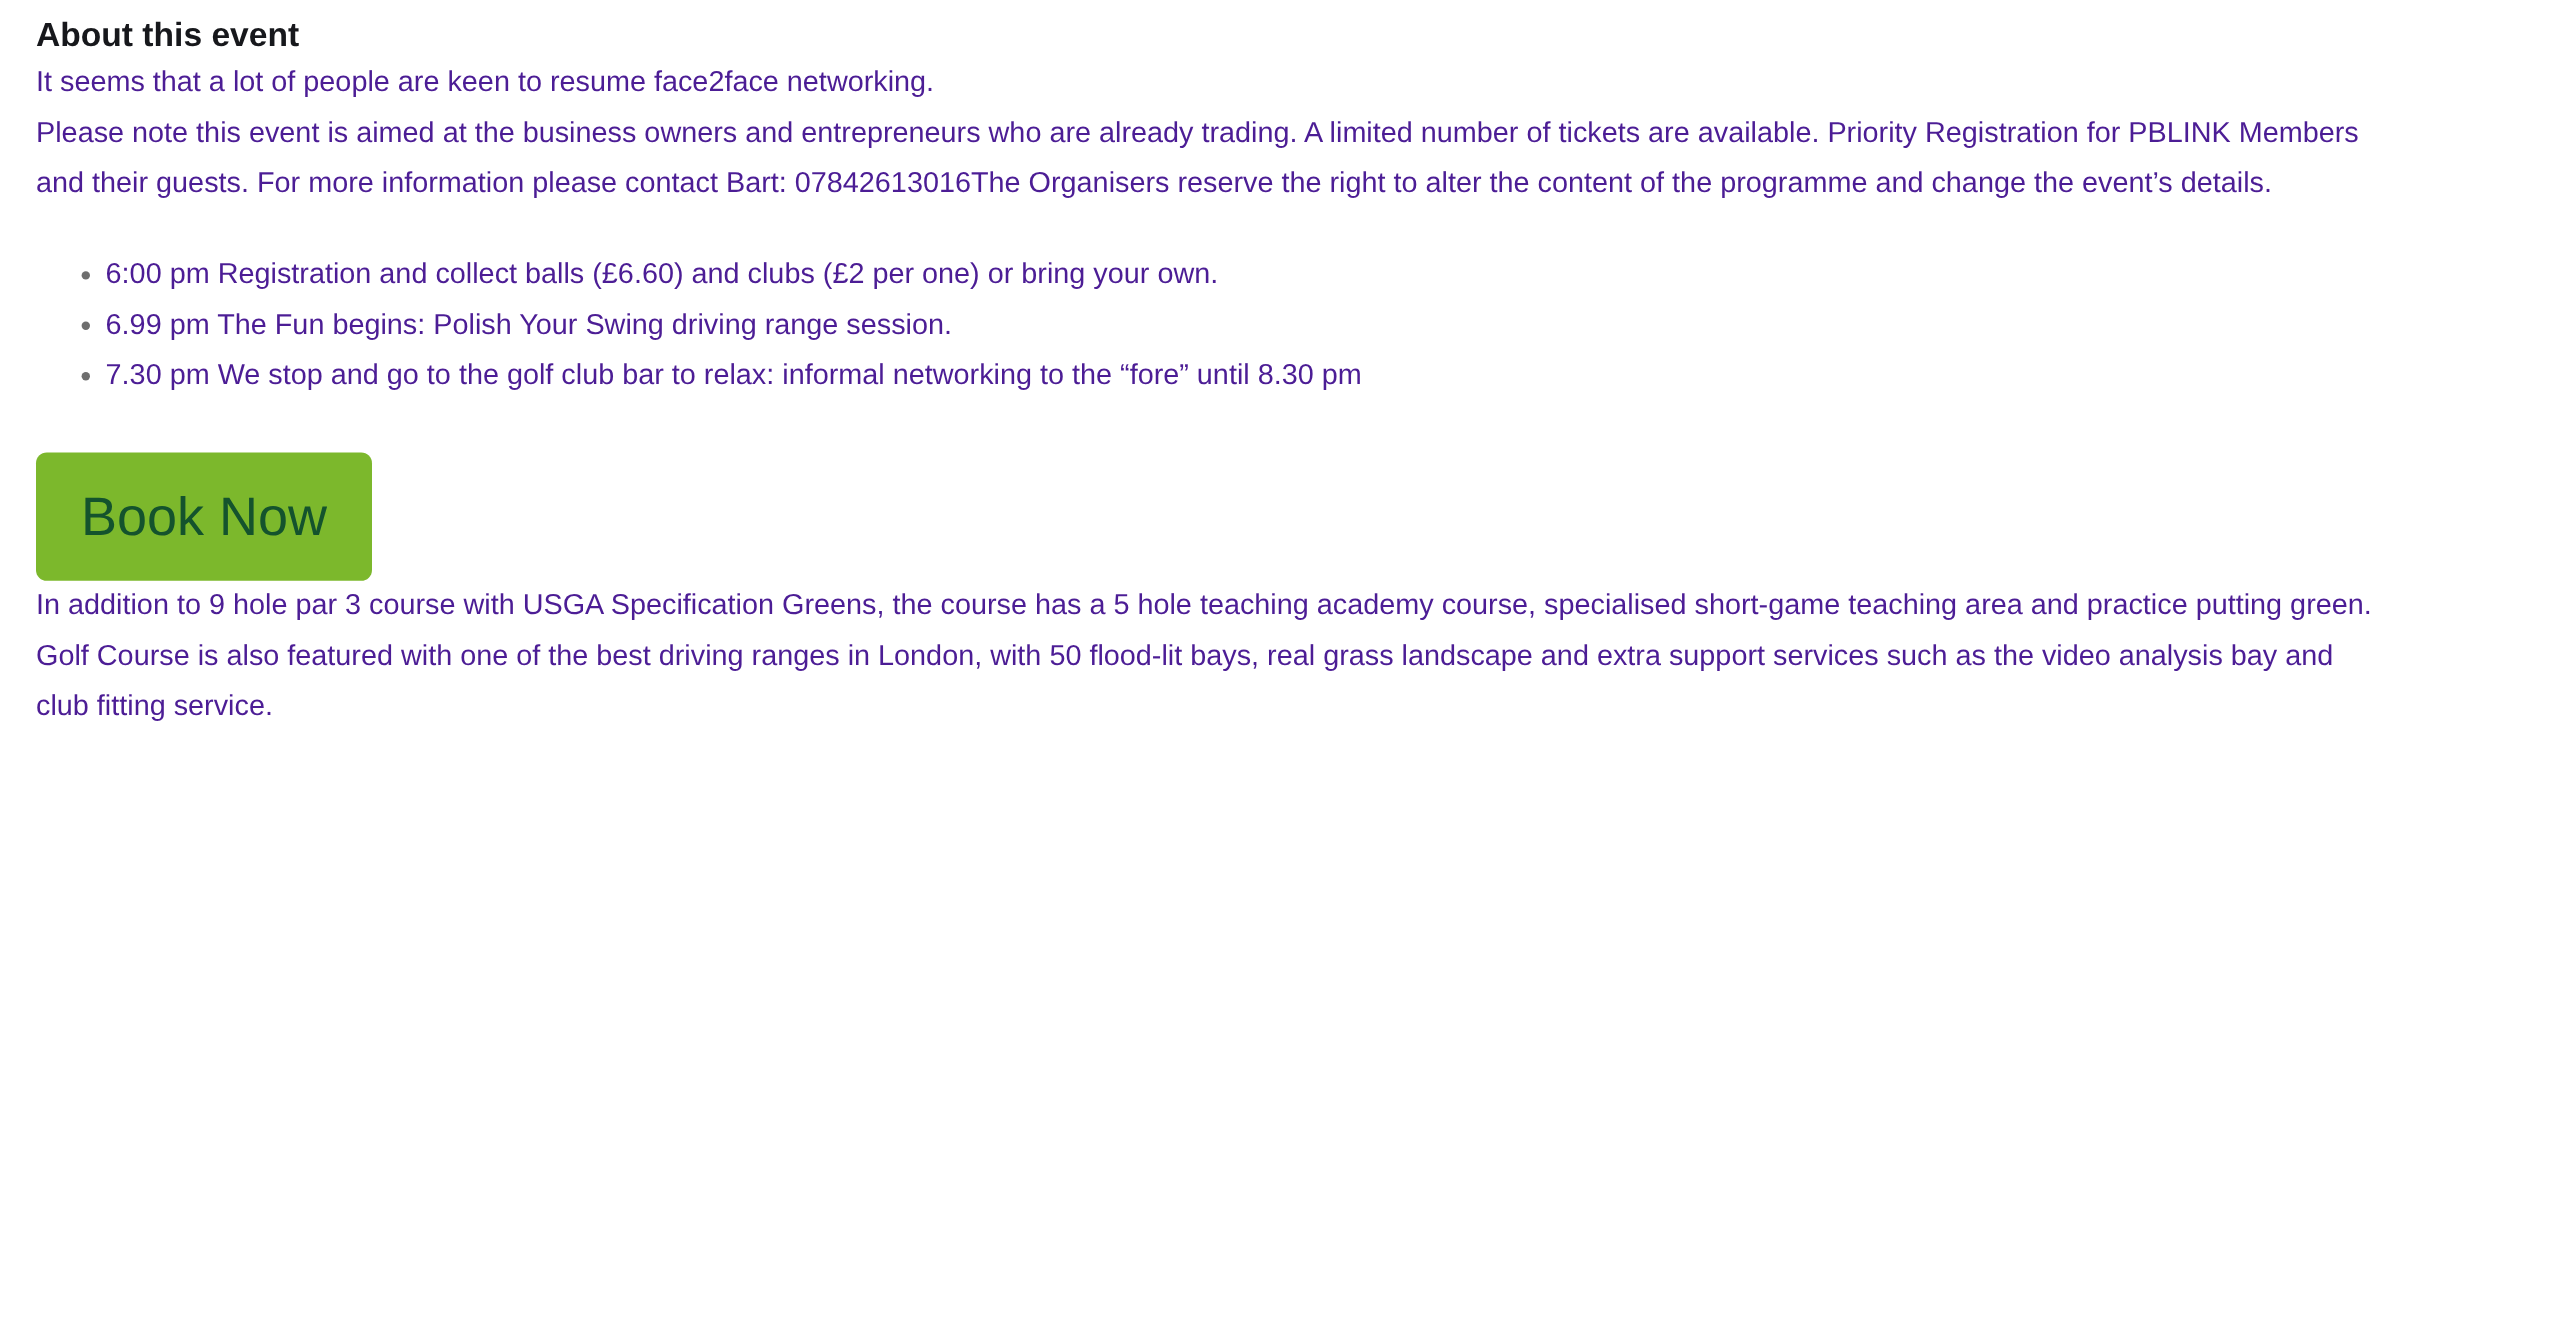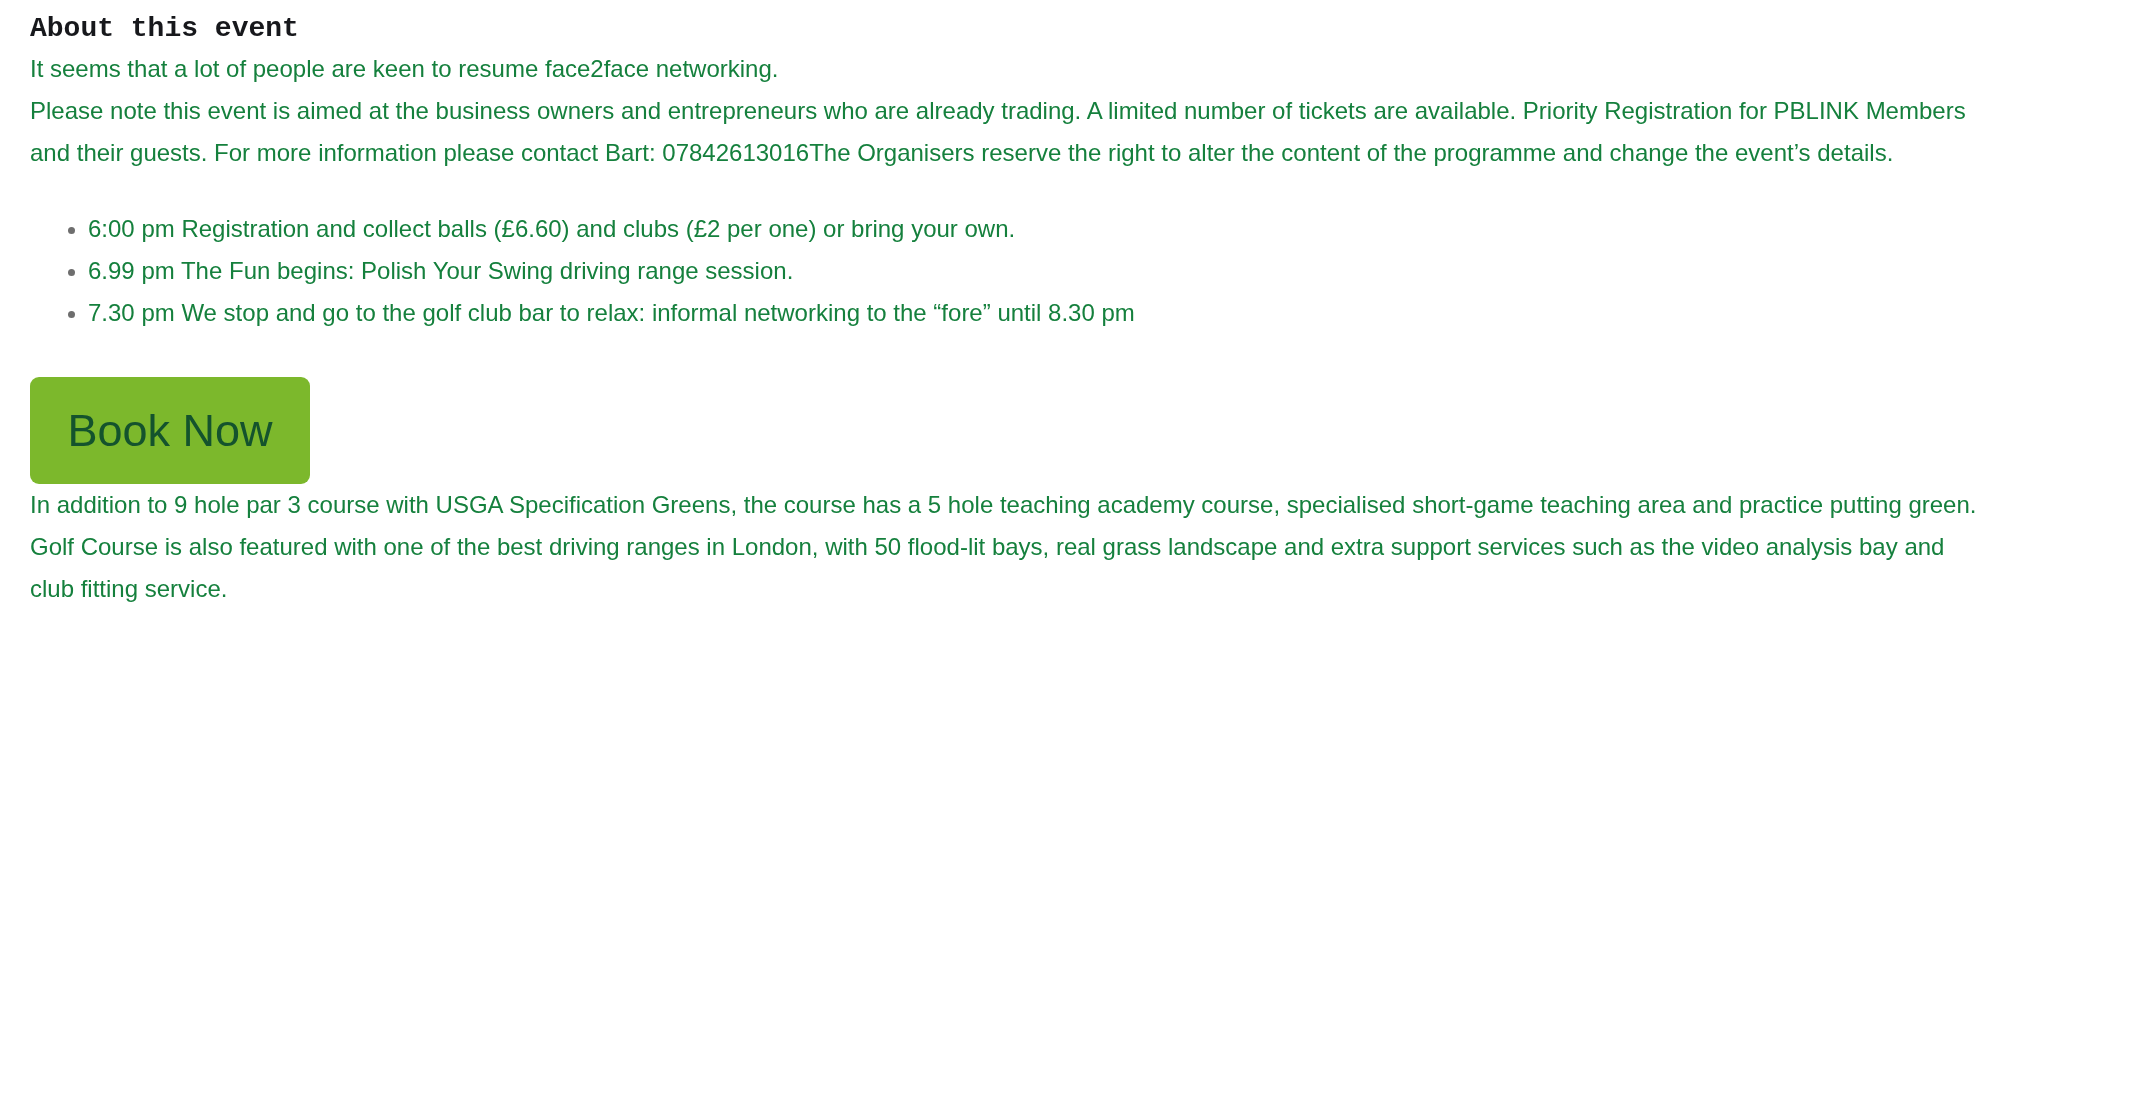--- a/index.html
+++ b/index.html
@@ -18,40 +18,40 @@
   .content {
     box-sizing: border-box;
     padding: 10px 148px 0 30px;
   }
   h2.section-heading {
     margin: 0;
     font-size: 28px;
     line-height: 38px;
     font-weight: 700;
     color: #17181c;
-    font-family: Liberation Mono, monospace;
+    font-family: Liberation Sans, sans-serif;
   }
   p.body-text {
     margin: 0;
     font-size: 24px;
     line-height: 42px;
-    color: #15803d;
+    color: #4c1d95;
   }
   .mt-para-first { margin-top: 46px; }
   .mt-para { margin-top: 20px; }
   .mt-heading { margin-top: 72px; }
   ul.format-list {
     margin: 34px 0 0 0;
     padding: 0 0 0 58px;
     list-style: disc;
   }
   ul.format-list li {
     font-size: 24px;
     line-height: 42px;
-    color: #15803d;
+    color: #4c1d95;
   }
   ul.format-list li::marker {
     color: #6e6e6e;
     font-size: 22px;
   }
   .book-btn {
     display: block;
     margin-top: 43px;
     width: 280px;
     height: 107px;

